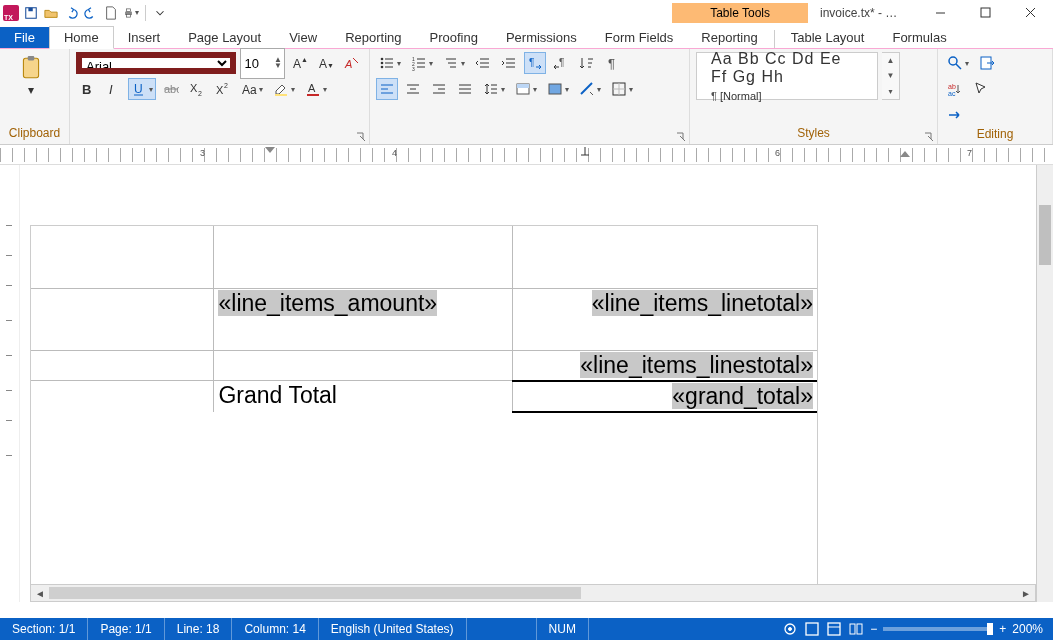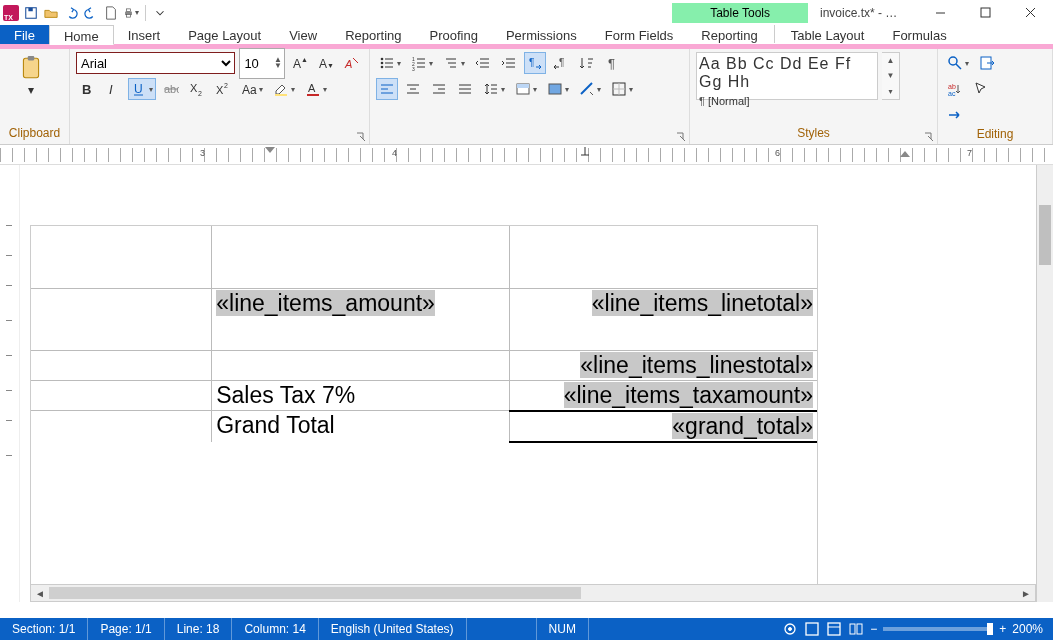--- a/index.html
+++ b/index.html
@@ -7,53 +7,53 @@
 
   
   .titlebar { height: 25px; background: #fff; display: flex; align-items: center; font-size: 12px; }
   .titlebar .qat { display: flex; align-items: center; gap: 4px; padding-left: 3px; }
   .qat .appicon { width:16px; height:16px; background:#c2185b; border-radius:2px; position:relative; }
   .qat .appicon::after{content:"TX"; color:#fff; font-size:7px; font-weight:bold; position:absolute; left:1px; bottom:0;}
   .qat .ic { width:16px; height:16px; display:flex; align-items:center; justify-content:center; color:#333; }
   .qat .ic svg { width:14px; height:14px; }
   .qat .sep { width:1px; height:16px; background:#ccc; margin:0 2px;}
   .qat .drop::after{content:"▾"; font-size:8px; color:#555; margin-left:1px;}
-  .titlebar .ctx-tab { margin-left:auto; background:#86efac; color:#000; font-size:12px; padding:3px 38px; }
+  .titlebar .ctx-tab { margin-left:auto; background:#fdba74; color:#000; font-size:12px; padding:3px 38px; }
   .titlebar .doc-title { padding:0 20px 0 12px; color:#444; font-size:12px; white-space:nowrap; width:110px; overflow:hidden; text-overflow:ellipsis;}
   .titlebar .winbtns { display:flex; }
   .titlebar .winbtns div { width:45px; height:25px; display:flex; align-items:center; justify-content:center; color:#333; }
   .titlebar .winbtns svg{width:11px;height:11px;}
 
   
-  .tabrow { height:24px; display:flex; border-bottom:5px solid #f9a8d4; font-size:13px; }
+  .tabrow { height:24px; display:flex; align-items:flex-end; border-bottom:1px solid #f9a8d4; font-size:13px; }
   .tabrow .tab { padding:3px 14px; color:#333; cursor:pointer; }
   .tabrow .tab.file { background:#0b61c5; color:#fff; }
   .tabrow .tab.active { background:#fff; border:1px solid #ccc; border-bottom:1px solid #fff; margin-bottom:-1px;}
   .tabrow .spacer { width:1px; height:18px; background:#ccc; margin:0 2px;}
 
   
   .ribbon { height:96px; background:#f5f5f5; border-bottom:1px solid #ccc; display:flex; font-size:12px; color:#333; }
   .group { border-right:1px solid #ddd; display:flex; flex-direction:column; justify-content:space-between; padding:2px 6px 0 6px; position:relative;}
   .group .gname { text-align:center; font-size:12px; color:#a16207; height:18px; line-height:14px;}
   .group .launch { position:absolute; right:3px; bottom:3px; width:10px; height:10px;}
   .group .launch svg{width:10px;height:10px;}
   .rows { display:flex; flex-direction:column; gap:2px; }
   .row { display:flex; align-items:center; gap:4px; height:24px;}
   .btn { height:22px; min-width:22px; display:flex; align-items:center; justify-content:center; padding:0 2px; border:1px solid transparent; }
   .btn svg{width:16px;height:16px;}
   .btn .dd{font-size:8px; color:#555; margin-left:2px;}
   .btn.sel { background:#cde0f7; border-color:#7fb2e5;}
   .bigbtn { width:50px; display:flex; flex-direction:column; align-items:center; justify-content:center; gap:2px; padding-top:4px;}
   .bigbtn svg{width:26px;height:26px;}
-  select.fontname{width:168px;height:22px;font-size:13px;border:1px solid #7f1d1d;background:#fff;}
+  select.fontname{width:168px;height:22px;font-size:13px;border:6px solid #7f1d1d;background:#fff;}
   .fontsize{width:48px;height:31px;font-size:13px;border:1px solid #aaa;background:#fff;display:flex;align-items:center;}
   .fontsize input{border:none;width:28px;font-size:13px;padding-left:4px;outline:none;}
   .fontsize .spin{font-size:8px;color:#555;line-height:6px;margin-left:auto;padding-right:2px;}
 
-  .styles-prev{ width:182px; height:48px; border:1px solid #ccc; background:#fff; display:flex; flex-direction:column; padding:2px 2px; }
+  .styles-prev{ width:182px; height:48px; border:1px solid #ccc; background:#fff; display:flex; flex-direction:column; padding:2px 14px;justify-content:center; }
   .styles-prev .big{font-family:Arial; font-size:16px; letter-spacing:1px;}
   .styles-prev .small{font-size:11px; color:#333; margin-top:4px;}
   .styles-prev .small::before{content:"¶ "; color:#555;}
   .styles-more{width:18px;height:48px;border:1px solid #ccc;border-left:none;display:flex;flex-direction:column;align-items:center;justify-content:space-around;background:#f8f8f8;font-size:8px;color:#555;}
 
   
   .ruler{height:20px;background:#fff;border-bottom:1px solid #ddd;position:relative;font-size:9px;color:#555;overflow:hidden;}
   .ruler::before{content:"";position:absolute;left:0;right:0;top:3px;height:14px;background:repeating-linear-gradient(to right,#aaa 0,#aaa 1px,transparent 1px,transparent 12px);}
   .ruler .num{position:absolute;top:3px;}
   .ruler .mark{position:absolute;top:2px;width:10px;height:10px;}
@@ -504,25 +504,20 @@
       </tr>
       <tr class="tall">
         <td class="noleft"></td>
         <td><span class="hl">«line_items_amount»</span></td>
         <td class="r" style="border-right:none"><span class="hl">«line_items_linetotal»</span></td>
       </tr>
       <tr>
         <td class="noleft"></td>
         <td></td>
         <td class="r" style="border-right:none"><span class="hl">«line_items_linestotal»</span></td>
-      </tr>
-      <tr class="sub">
-        <td class="noleft"></td>
-        <td><span>Sales Tax 7%</span></td>
-        <td class="r" style="border-right:none"><span class="hl">«line_items_taxamount»</span></td>
       </tr>
       <tr class="gt">
         <td class="noleft" style="border-top:1px solid #bbb;border-bottom:none"></td>
         <td style="border-top:1px solid #bbb;border-bottom:none"><span>Grand Total</span></td>
         <td class="r" style="border-right:none;border-bottom:2px solid #000"><span class="hl">«grand_total»</span></td>
       </tr>
     </tbody>
       </table>
   </div>
 

